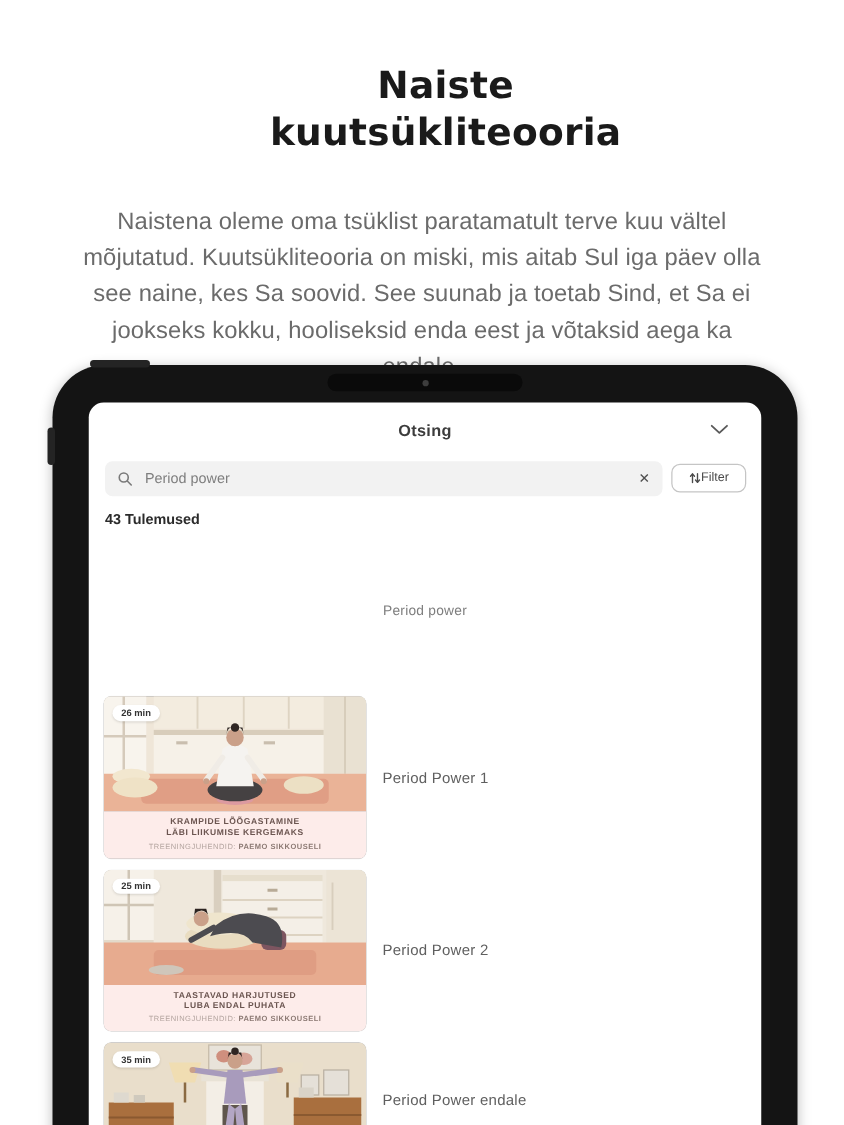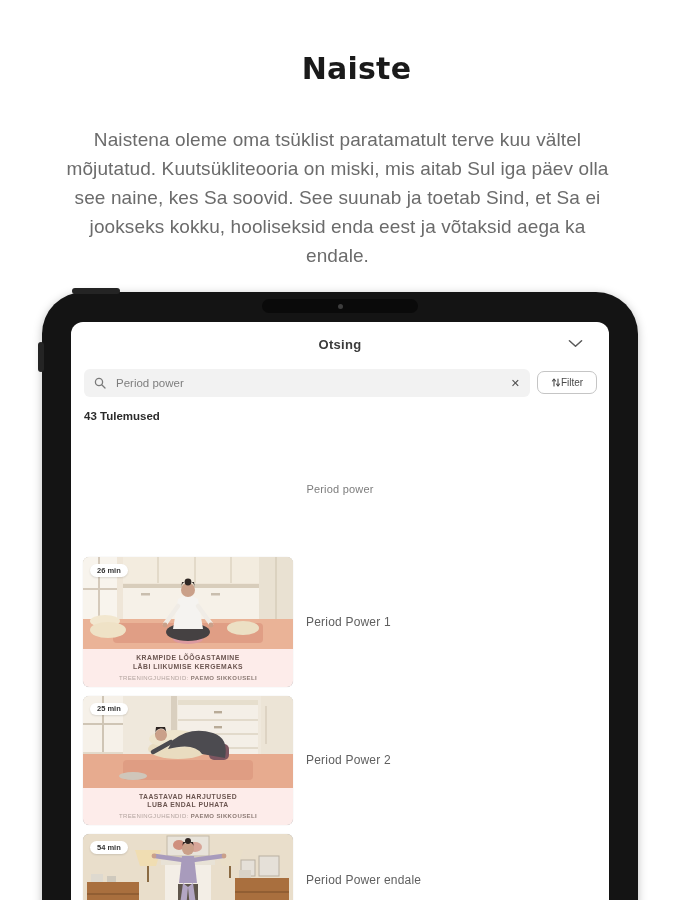--- a/index.html
+++ b/index.html
@@ -76,21 +76,21 @@
   .band-title{font-size:6.8px;font-weight:bold;letter-spacing:.5px;color:#6b5550;line-height:1.3;text-transform:uppercase;}
   .band-trainer{margin-top:3px;font-size:6px;letter-spacing:.4px;color:#b3a49f;text-transform:uppercase;}
   .band-trainer b{color:#8c7a74;}
   .row-title{margin-left:13px;font-size:12px;color:#5f5f5f;letter-spacing:.2px;}
   svg .stroke{fill:none;stroke-linecap:round;stroke-linejoin:round;}
 </style>
 </head>
 <body>
 
 <section class="hero">
-  <h1><span>Naiste</span><br></h1>
+  <h1><span>Naiste</span><br><span>kuutsükliteooria</span></h1>
   <p>Naistena oleme oma tsüklist paratamatult terve kuu vältel mõjutatud. Kuutsükliteooria on miski, mis aitab Sul iga päev olla see naine, kes Sa soovid. See suunab ja toetab Sind, et Sa ei jookseks kokku, hooliseksid enda eest ja võtaksid aega ka endale.</p>
 </section>
 
 <div class="tablet">
   <div class="btn-top"></div>
   <div class="btn-side"></div>
   <div class="camera-housing">
     <div class="camera-dot"></div>
   </div>
 
@@ -251,21 +251,21 @@
               <line x1="110" y1="26" x2="140" y2="22" stroke="#a89bbc" stroke-width="4.5" stroke-linecap="round"></line>
               <circle cx="71" cy="22" r="2.4" fill="#caa089"></circle>
               <circle cx="141" cy="22" r="2.4" fill="#caa089"></circle>
               <path d="M99 22 h12 l3 27 h-18 z" fill="#a89bbc"></path>
               <path d="M100 49 l-5 36 h7 l3 -32 z" fill="#b3a6c4"></path>
               <path d="M110 49 l5 36 h-7 l-3 -32 z" fill="#b3a6c4"></path>
               <circle cx="105" cy="15" r="6" fill="#caa089"></circle>
               <path d="M99 14 a6 6 0 0 1 12 0 l-1 -6 h-10 z" fill="#2e2522"></path>
               <circle cx="105" cy="7" r="3" fill="#2e2522"></circle>
             </svg>
-            <span class="duration-badge">54 min</span>
+            <span class="duration-badge">35 min</span>
           </div>
         </div>
         <div class="row-title">Period Power endale</div>
       </article>
 
     </div>
   </div>
 </div>
 
 </body></html>

